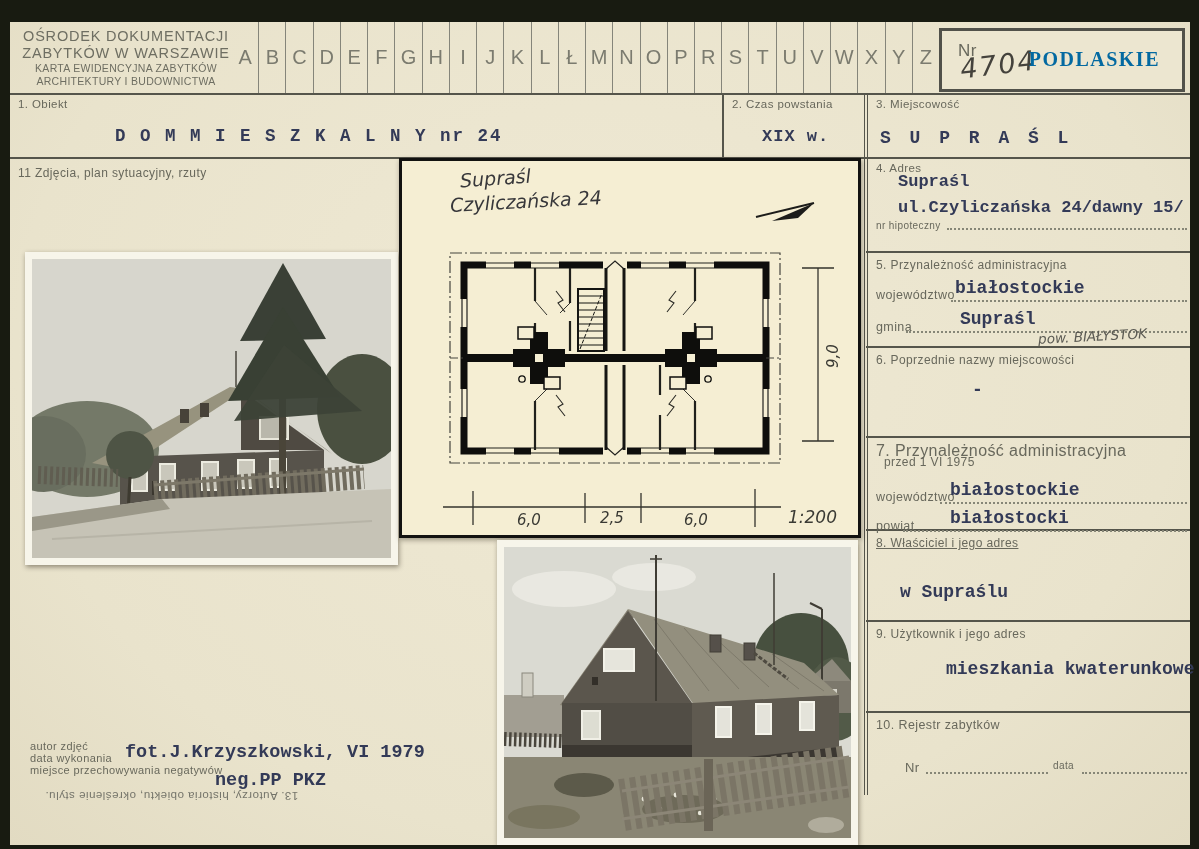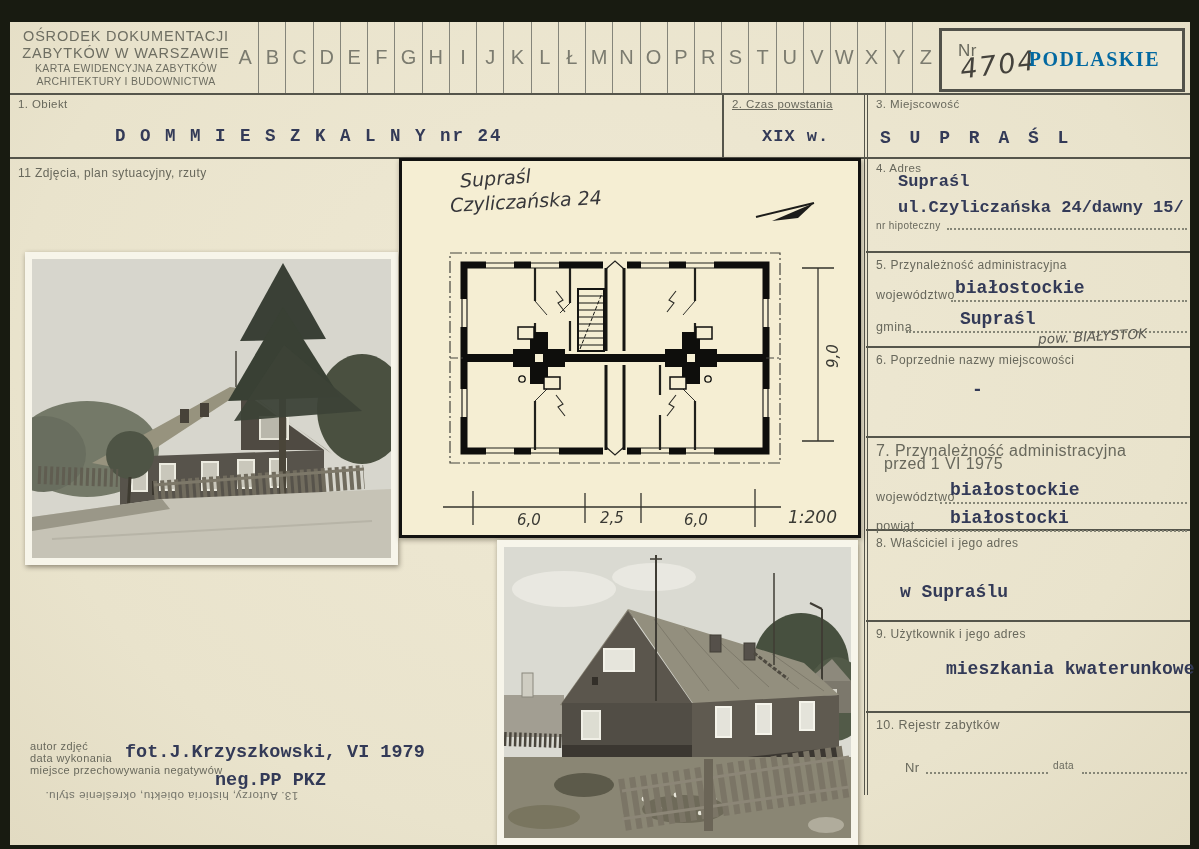--- a/index.html
+++ b/index.html
@@ -73,21 +73,21 @@
     <div class="hand" style="position:absolute;left:18px;top:18px;font-size:27px;letter-spacing:2px;transform:rotate(-7deg);color:#44423c;">4704</div>
     <div style="position:absolute;right:22px;top:17px;font-family:'Liberation Serif',serif;font-weight:700;font-size:20px;letter-spacing:1.5px;color:#0369a1;">PODLASKIE</div>
   </div>
 
   <div class="hline" style="left:0;top:71px;width:1180px;"></div>
 
   <div class="lbl" style="left:8px;top:76px;">1. Obiekt</div>
   <div class="typed" style="left:105px;top:104px;font-size:17.5px;letter-spacing:2px;">D O M  M I E S Z K A L N Y  nr 24</div>
 
   <div class="vline" style="left:712px;top:71px;height:65px;"></div>
-  <div class="lbl" style="left:722px;top:76px;text-decoration:underline;">2. Czas powstania</div>
+  <div class="lbl" style="left:722px;top:76px;">2. Czas powstania</div>
   <div class="typed" style="left:752px;top:105px;font-size:17px;letter-spacing:1px;">XIX w.</div>
 
   <div class="hline" style="left:0;top:135px;width:1180px;"></div>
 
   <div style="position:absolute;left:854px;top:71px;height:702px;width:0;border-left:4px double #55554b;"></div>
   <div class="hline" style="left:856px;top:229px;width:324px;"></div>
   <div class="hline" style="left:856px;top:324px;width:324px;"></div>
   <div class="hline" style="left:856px;top:414px;width:324px;"></div>
   <div class="hline" style="left:856px;top:507px;width:324px;"></div>
   <div class="hline" style="left:856px;top:598px;width:324px;"></div>
@@ -108,29 +108,29 @@
   <div class="dotted" style="left:941px;top:278px;width:236px;"></div>
   <div class="lbl" style="left:866px;top:298px;font-size:12.5px;">gmina</div>
   <div class="typed" style="left:950px;top:287px;font-size:18px;">Supraśl</div>
   <div class="dotted" style="left:896px;top:309px;width:281px;"></div>
   <div class="hand" style="position:absolute;left:1028px;top:306px;font-size:13.5px;transform:rotate(-3deg);color:#5b5a53;">pow. BIAŁYSTOK</div>
 
   <div class="lbl" style="left:866px;top:331px;font-size:12px;">6. Poprzednie nazwy miejscowości</div>
   <div class="typed" style="left:962px;top:358px;font-size:18px;">-</div>
 
   <div class="lbl" style="left:866px;top:420px;font-size:16px;">7. Przynależność administracyjna</div>
-  <div class="lbl" style="left:874px;top:433px;font-size:16px;">przed 1 VI 1975</div>
+  <div class="lbl" style="left:874px;top:433px;font-size:12px;">przed 1 VI 1975</div>
   <div class="lbl" style="left:866px;top:468px;font-size:12.5px;">województwo</div>
   <div class="typed" style="left:940px;top:458px;font-size:18px;">białostockie</div>
   <div class="dotted" style="left:930px;top:480px;width:247px;"></div>
   <div class="lbl" style="left:866px;top:497px;font-size:12.5px;">powiat</div>
   <div class="typed" style="left:940px;top:486px;font-size:18px;">białostocki</div>
   <div class="dotted" style="left:893px;top:508px;width:284px;"></div>
 
-  <div class="lbl" style="left:866px;top:514px;font-size:12px;">8. Właściciel i jego adres</div>
+  <div class="lbl" style="left:866px;top:514px;font-size:12px;text-decoration:underline;">8. Właściciel i jego adres</div>
   <div class="typed" style="left:890px;top:560px;font-size:18px;">w Supraślu</div>
 
   <div class="lbl" style="left:866px;top:605px;font-size:12px;">9. Użytkownik i jego adres</div>
   <div class="typed" style="left:888px;top:637px;font-size:18px;padding-left:48px;">mieszkania kwaterunkowe</div>
 
   <div class="lbl" style="left:866px;top:696px;font-size:12.5px;">10. Rejestr zabytków</div>
   <div class="lbl" style="left:895px;top:738px;font-size:13px;">Nr</div>
   <div class="dotted" style="left:916px;top:750px;width:122px;"></div>
   <div class="lbl" style="left:1043px;top:738px;font-size:10px;">data</div>
   <div class="dotted" style="left:1072px;top:750px;width:105px;"></div>

